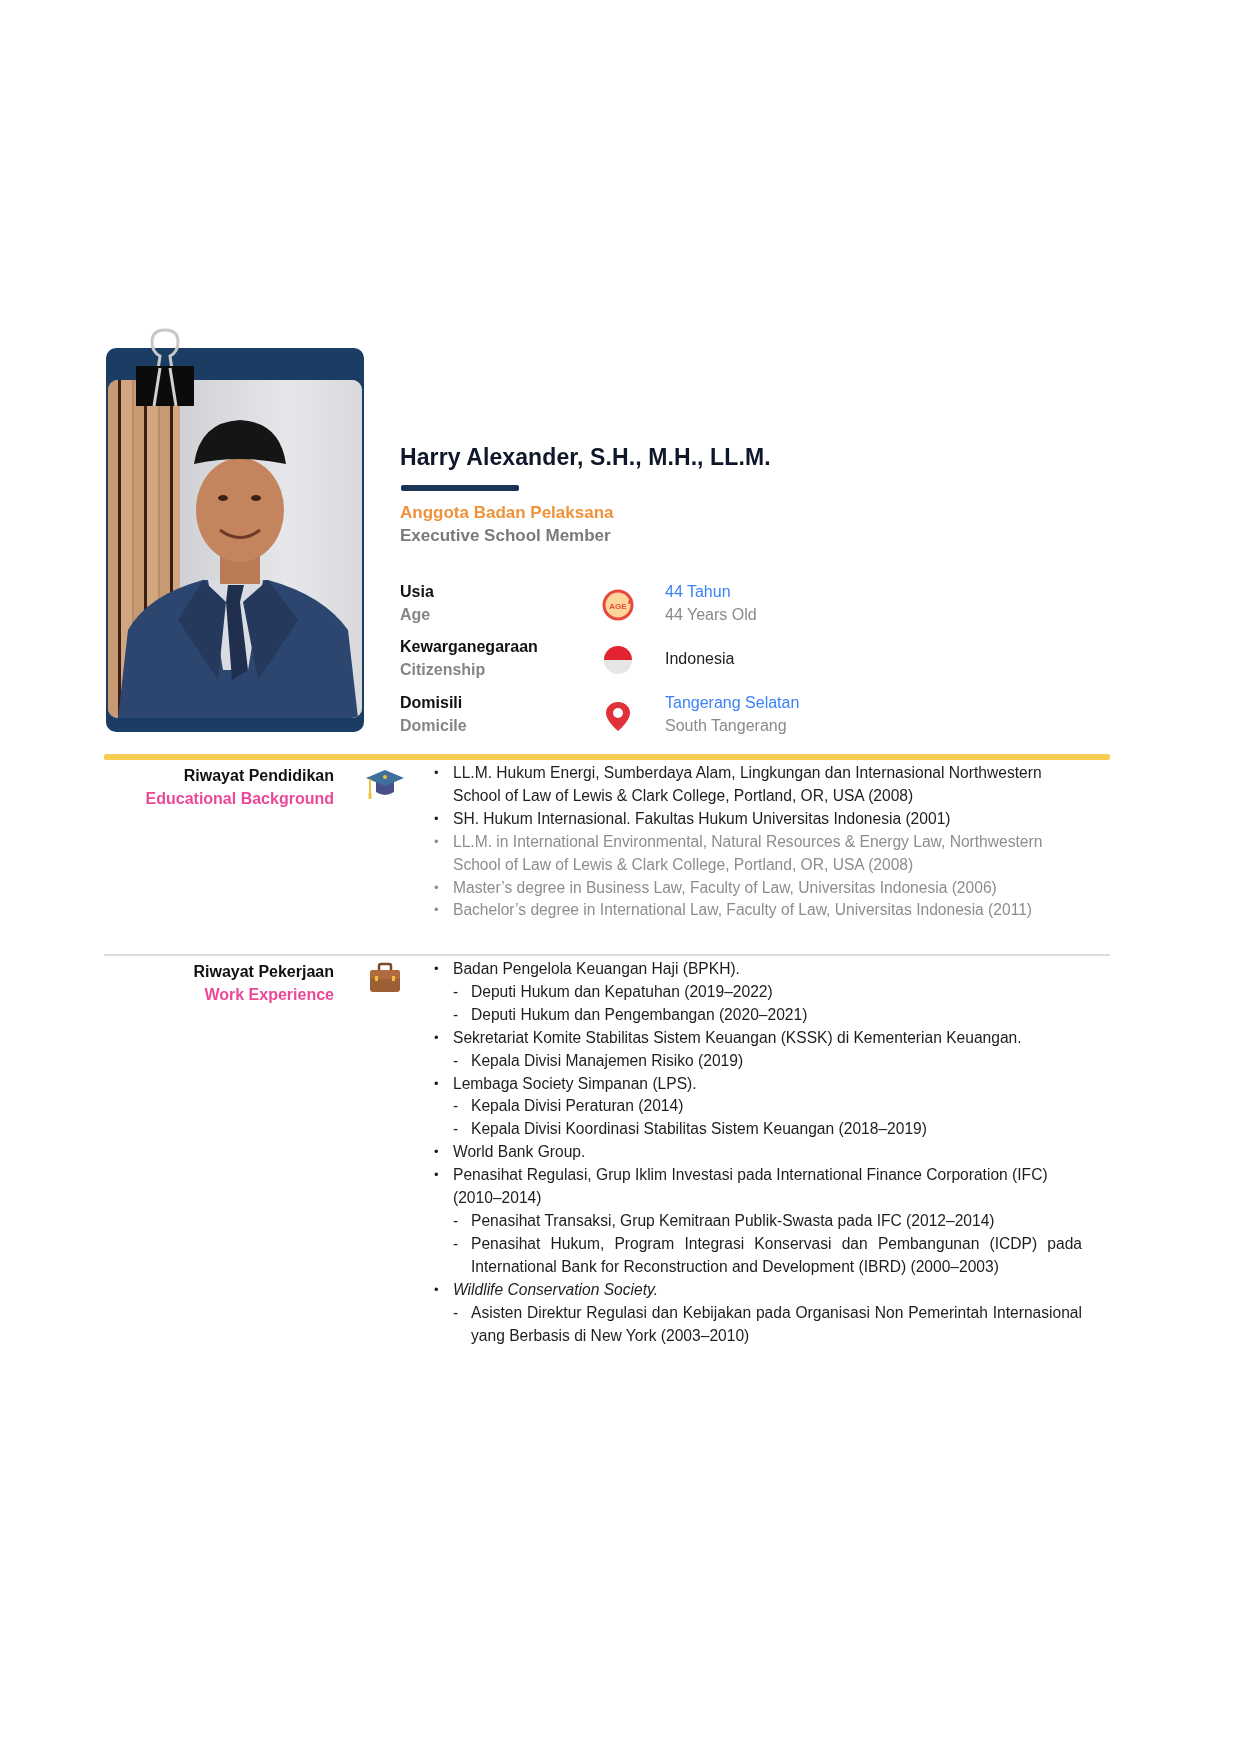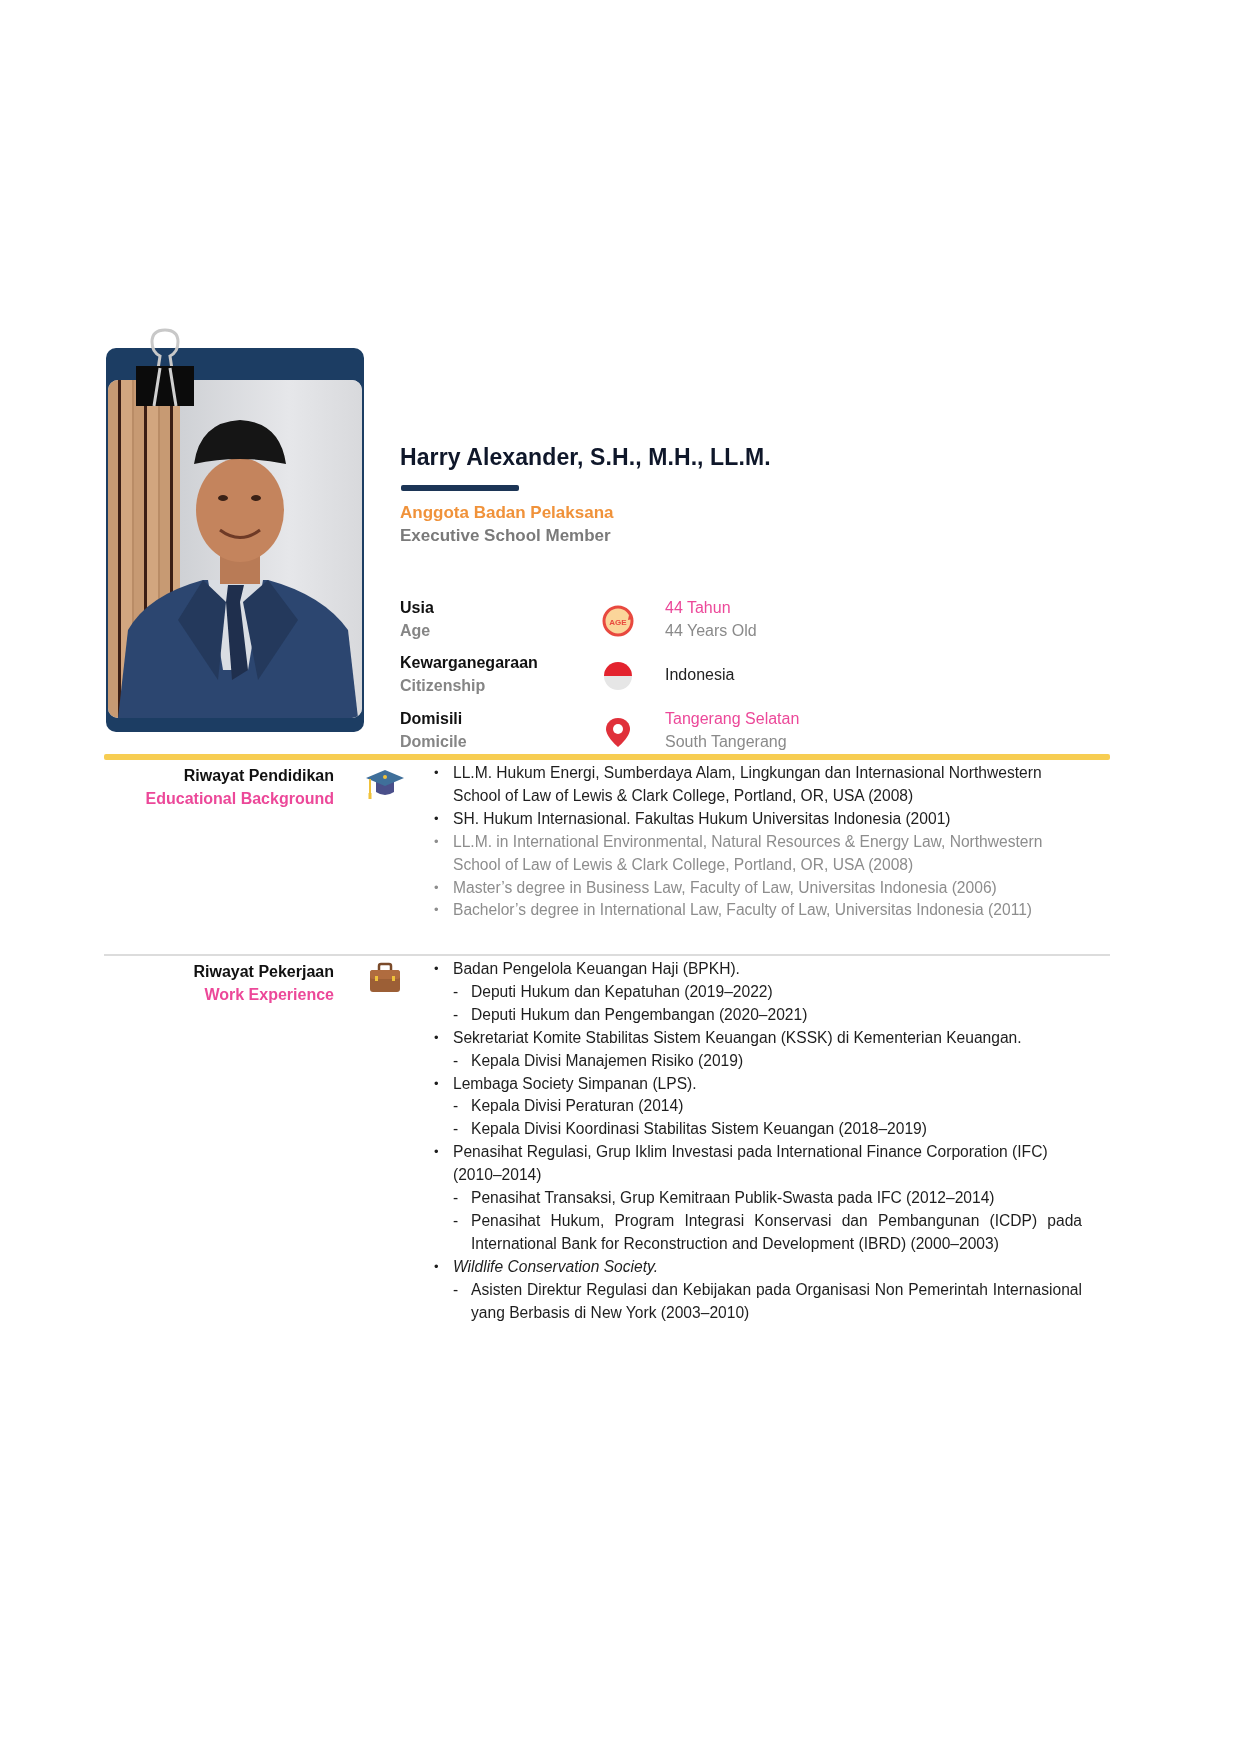--- a/index.html
+++ b/index.html
@@ -20,25 +20,25 @@
   .clip { position: absolute; left: 28px; top: 0; width: 66px; height: 84px; }
 
   
   .name { position: absolute; left: 400px; top: 444px; font-size: 23px; font-weight: 700;
           color: #0f172a; letter-spacing: 0.1px; }
   .name-underline { position: absolute; left: 401px; top: 485px; width: 118px; height: 6px;
                     background: #1c3556; border-radius: 2px; }
   .role-id { position: absolute; left: 400px; top: 503px; font-size: 17px; font-weight: 700; color: #f0923a; }
   .role-en { position: absolute; left: 400px; top: 526px; font-size: 17px; font-weight: 700; color: #7a7a7a; }
 
-  .info-row { position: absolute; left: 400px; width: 460px; height: 48px; margin-top: 16px; }
+  .info-row { position: absolute; left: 400px; width: 460px; height: 48px; }
   .info-label-id { position: absolute; left: 0; top: 0; font-size: 16px; font-weight: 700; color: #111; }
   .info-label-en { position: absolute; left: 0; top: 23px; font-size: 16px; font-weight: 700; color: #858585; }
   .info-icon { position: absolute; left: 202px; top: 6px; width: 32px; height: 32px; }
-  .info-val-id { position: absolute; left: 265px; top: 0; font-size: 16px; color: #ec4899; }
+  .info-val-id { position: absolute; left: 265px; top: 0; font-size: 16px; color: #3b82f6; }
   .info-val-en { position: absolute; left: 265px; top: 23px; font-size: 16px; color: #8a8a8a; }
   .info-val-single { position: absolute; left: 265px; top: 12px; font-size: 16px; color: #222; }
 
   .yellow-bar { position: absolute; left: 104px; top: 754px; width: 1006px; height: 6px;
                 background: #f7cd52; border-radius: 2px; }
   .divider { position: absolute; left: 104px; top: 954px; width: 1006px; height: 2px; background: #dcdcdc; }
 
   
   .sec-label { position: absolute; width: 230px; left: 104px; text-align: right; }
   .sec-label .id { font-size: 16px; font-weight: 700; color: #111; line-height: 23px; }
@@ -168,18 +168,19 @@
 </svg>
 <ul class="list" style="top:958px;">
   <li class="bullet dark">Badan Pengelola Keuangan Haji (BPKH).</li>
   <li class="dash dark">Deputi Hukum dan Kepatuhan (2019–2022)</li>
   <li class="dash dark">Deputi Hukum dan Pengembangan (2020–2021)</li>
   <li class="bullet dark">Sekretariat Komite Stabilitas Sistem Keuangan (KSSK) di Kementerian Keuangan.</li>
   <li class="dash dark">Kepala Divisi Manajemen Risiko (2019)</li>
   <li class="bullet dark">Lembaga Society Simpanan (LPS).</li>
   <li class="dash dark">Kepala Divisi Peraturan (2014)</li>
   <li class="dash dark">Kepala Divisi Koordinasi Stabilitas Sistem Keuangan (2018–2019)</li>
+  <li class="bullet dark">World Bank Group.</li>
   <li class="bullet dark">Penasihat Regulasi, Grup Iklim Investasi pada International Finance Corporation (IFC) (2010–2014)</li>
   <li class="dash dark">Penasihat Transaksi, Grup Kemitraan Publik-Swasta pada IFC (2012–2014)</li>
   <li class="dash dark justify">Penasihat Hukum, Program Integrasi Konservasi dan Pembangunan (ICDP) pada International Bank for Reconstruction and Development (IBRD) (2000–2003)</li>
   <li class="bullet dark italic"><span>Wildlife Conservation Society.</span></li>
   <li class="dash dark justify">Asisten Direktur Regulasi dan Kebijakan pada Organisasi Non Pemerintah Internasional yang Berbasis di New York (2003–2010)</li>
 </ul>
 
 </body></html>

